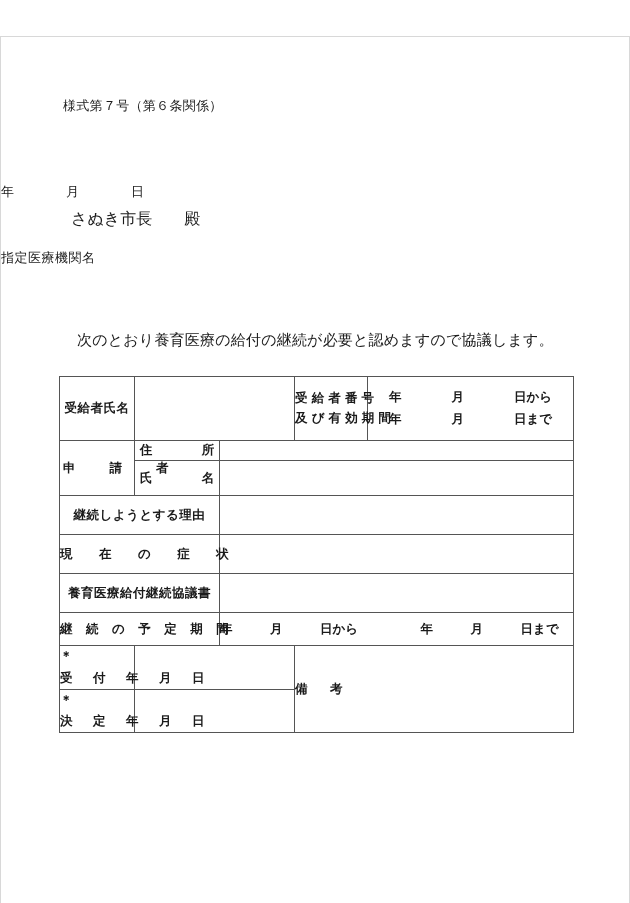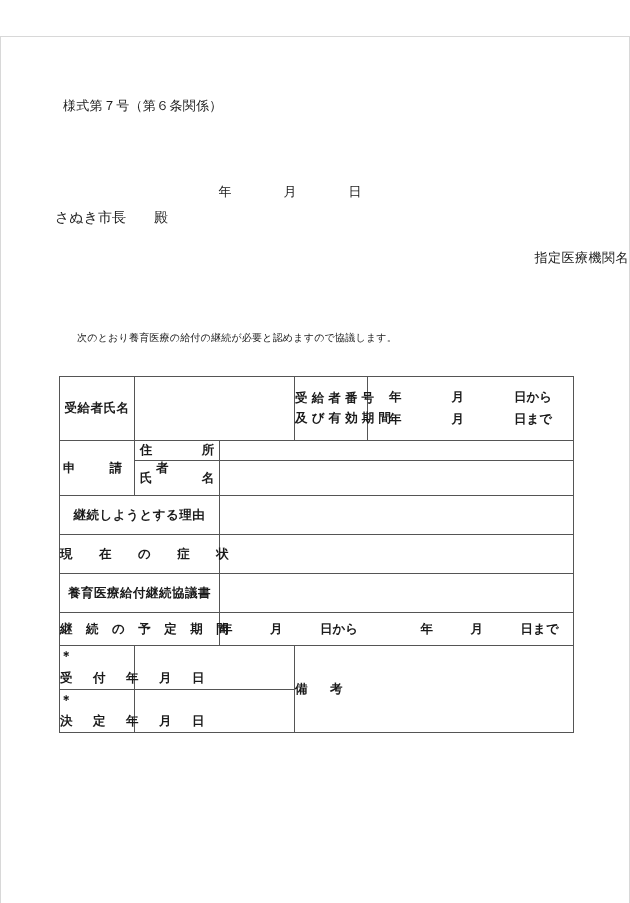--- a/index.html
+++ b/index.html
@@ -41,61 +41,60 @@
     letter-spacing: 7px;
     text-indent: 7px;
     white-space: nowrap;
   }
 
   .date-line {
     position: absolute;
     left: 0;
     right: 58px;
     top: 146px;
-    text-align: center;
-    font-size: 13px;
-    white-space: pre;
-    padding-left: 8px;
+    text-align: left;
+    font-size: 13px;
+    white-space: pre;
   }
 
   .addressee {
     position: absolute;
-    left: 54px;
+    left: 70px;
     top: 172px;
-    font-size: 14px;
+    font-size: 16px;
     white-space: pre;
   }
 
   .inst-name {
     position: absolute;
     left: 0;
     right: 0;
     top: 212px;
-    text-align: right;
+    text-align: left;
     font-size: 13px;
     letter-spacing: 0.5px;
     white-space: nowrap;
   }
 
   .doctor-name {
     position: absolute;
     left: 0;
     right: 0;
     top: 255px;
     text-align: center;
     font-size: 13px;
     letter-spacing: 0.5px;
     white-space: nowrap;
   }
 
   .lead-text {
     position: absolute;
     left: 76px;
     top: 294px;
-    font-size: 10px;
+    font-size: 15px;
     letter-spacing: 0.2px;
     white-space: nowrap;
   }
 
   
   .form-table {
     position: absolute;
     left: 58px;
     top: 339px;
     width: 514px;

